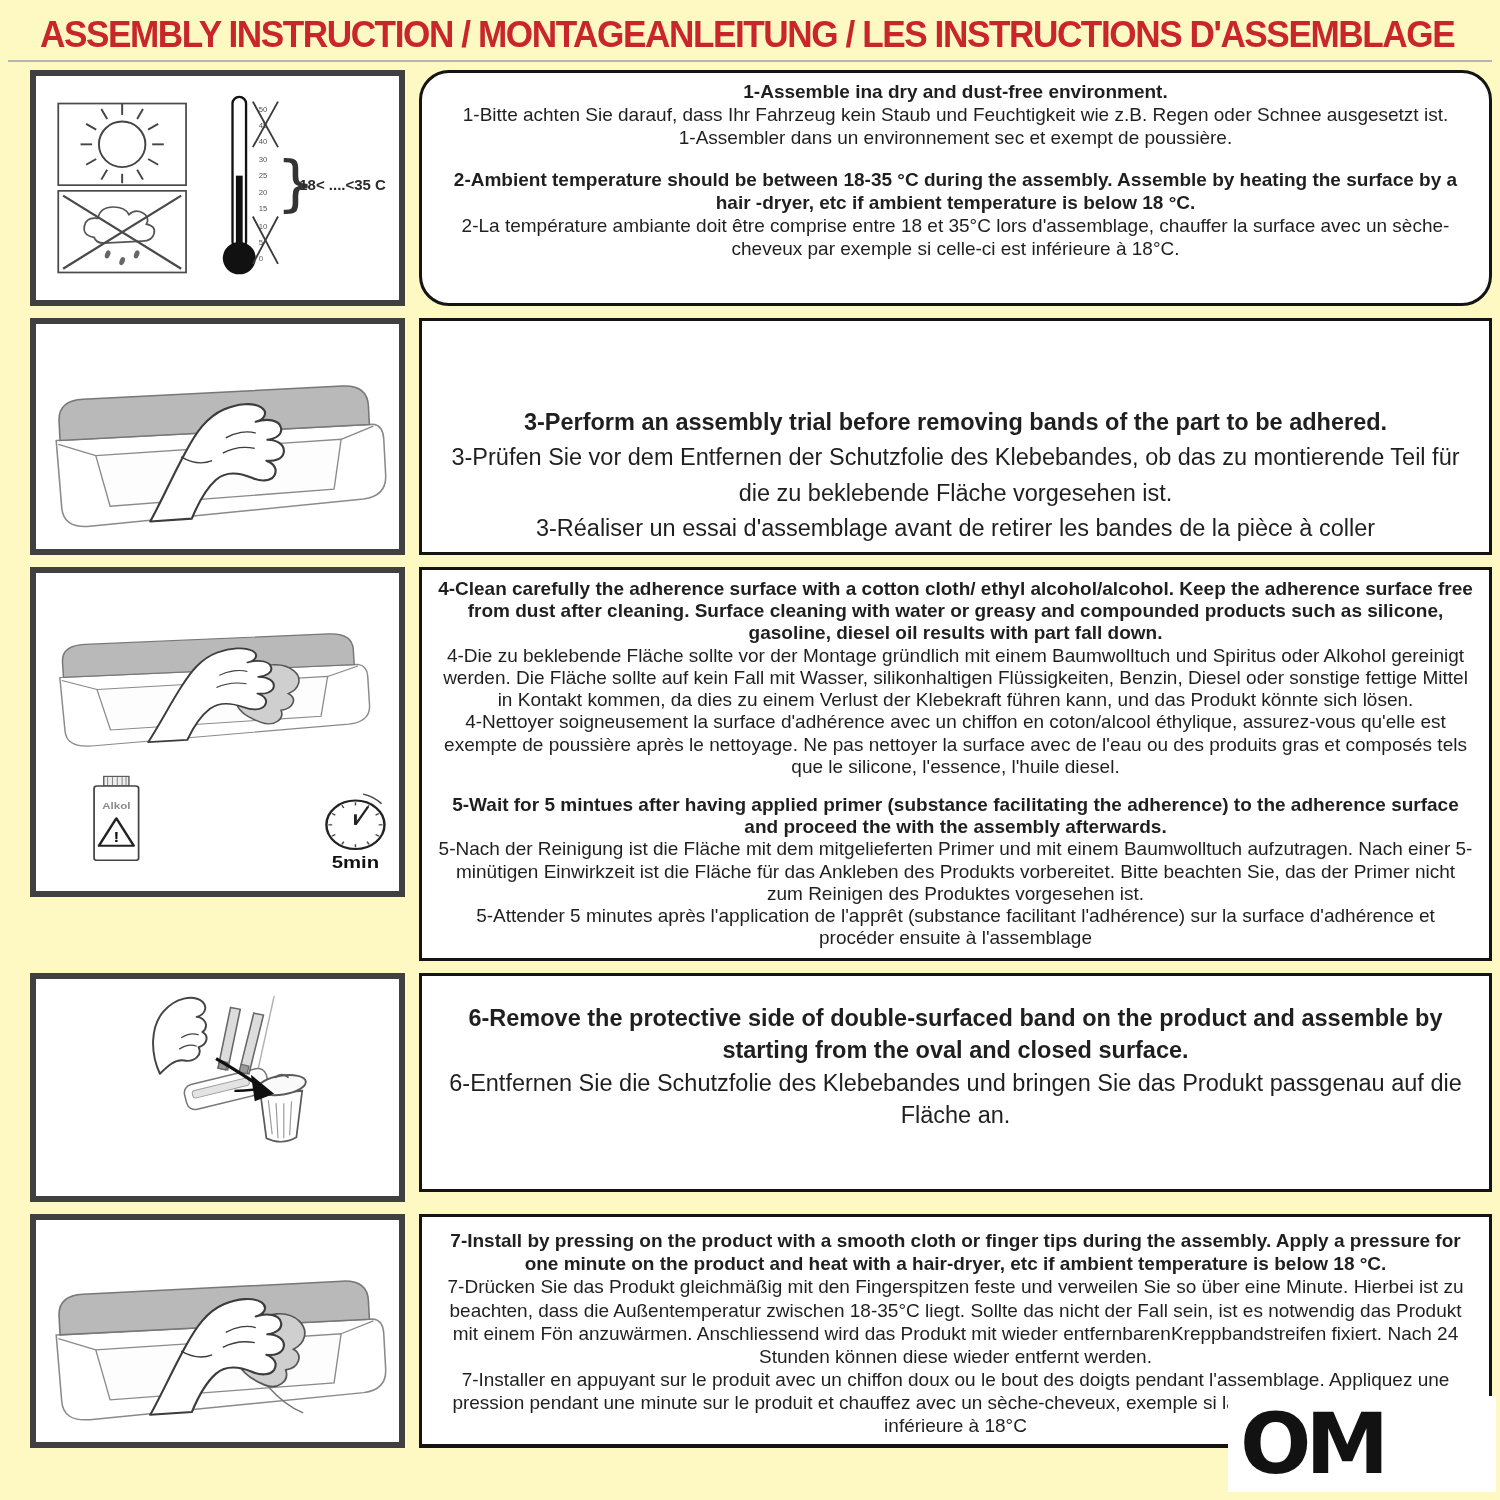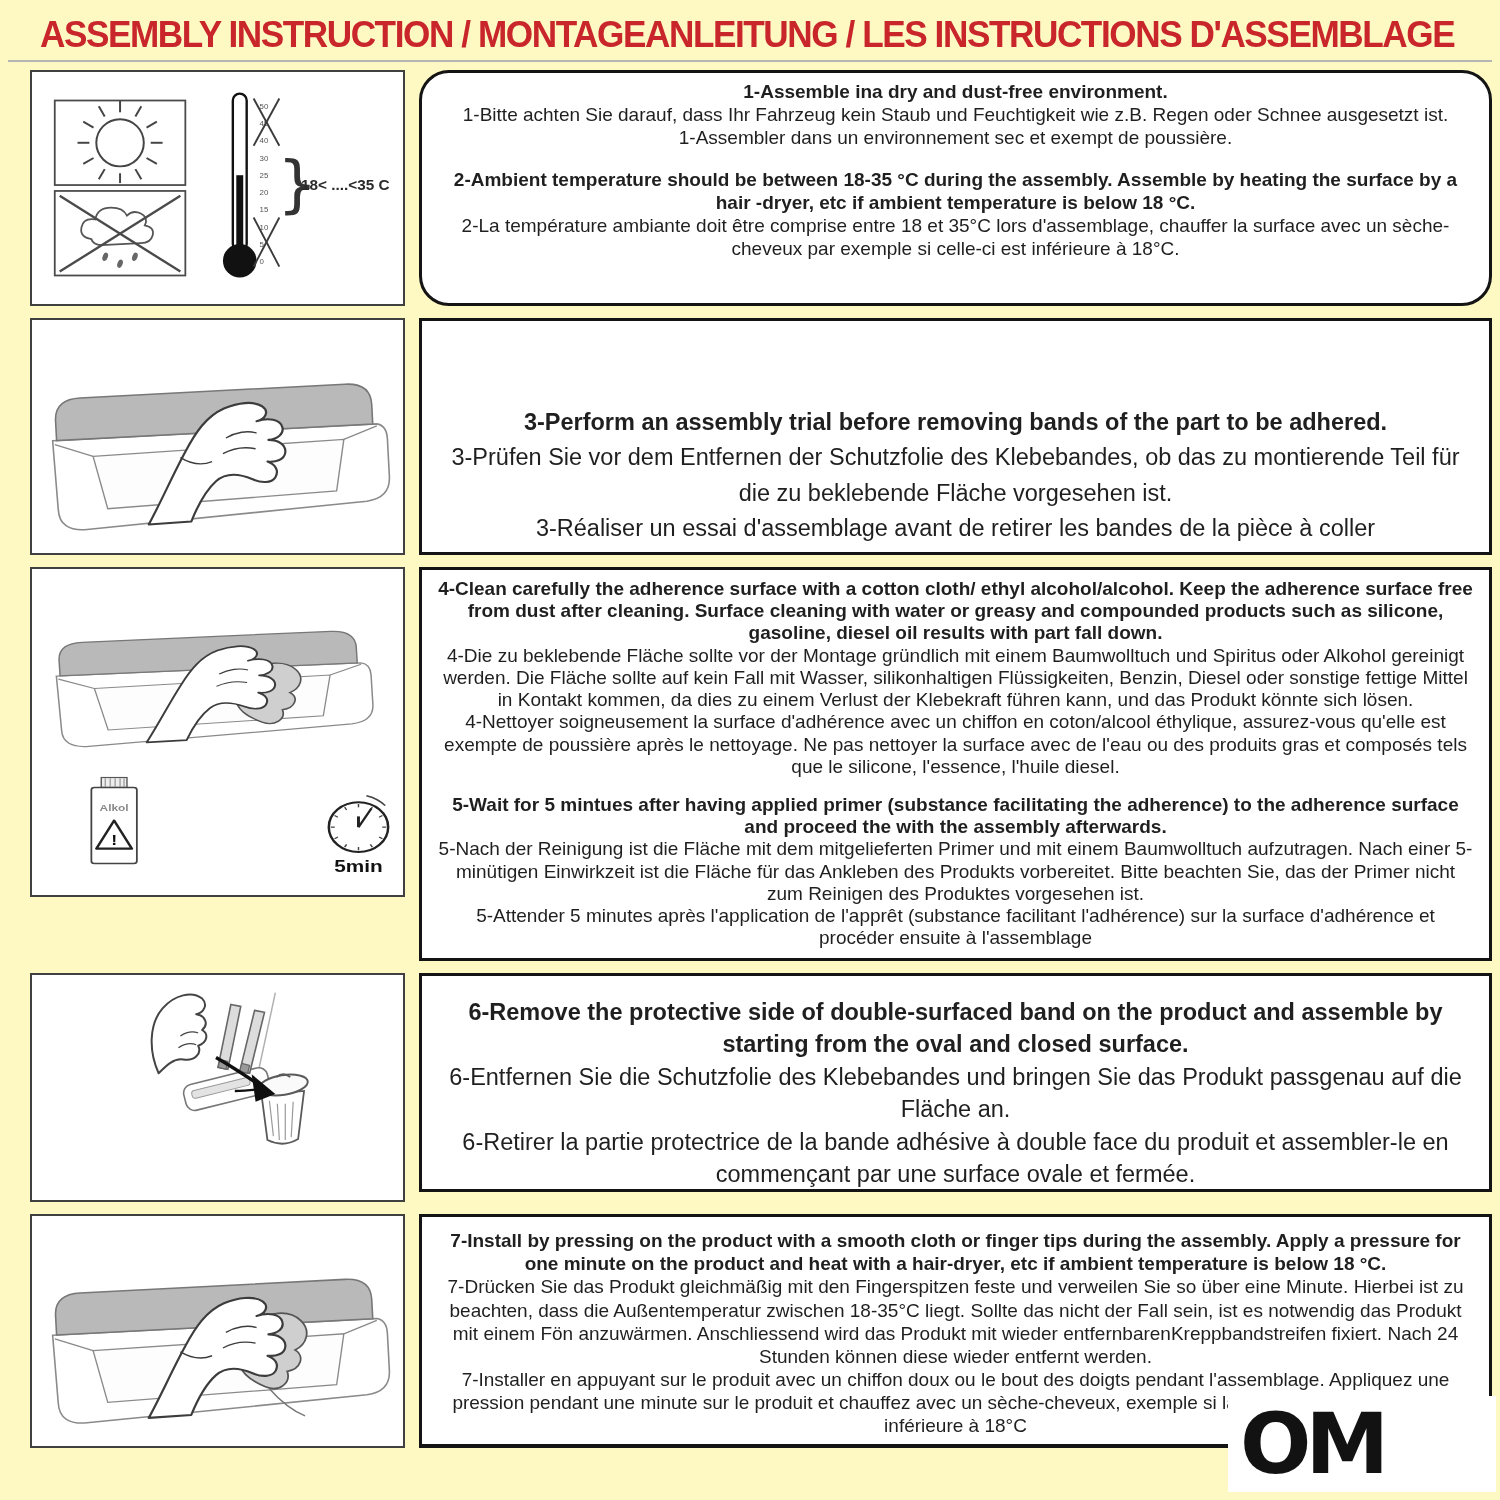--- a/index.html
+++ b/index.html
@@ -2,32 +2,32 @@
 <html><head>
 <meta charset="utf-8">
 <style>
   html,body{margin:0;padding:0;background:#fff;}
   .page{position:relative;width:1500px;height:1500px;background:#fef9c3;overflow:hidden;
         font-family:"Liberation Sans",sans-serif;color:#1f1f1f;text-align:center;}
   .title{position:absolute;left:40px;top:14px;font-size:37px;font-weight:bold;
          color:#c9262c;letter-spacing:-1.5px;white-space:nowrap;
          transform:scaleX(.95);transform-origin:left top;}
   .title-rule{position:absolute;left:8px;top:60px;width:1484px;height:2px;background:#b5b5b5;}
-  .figbox{position:absolute;left:30px;width:375px;background:#fff;border:2px solid #404040;
+  .figbox{position:absolute;left:30px;width:375px;background:#fff;border:6px solid #404040;
           box-sizing:border-box;overflow:hidden;}
   .textbox{position:absolute;left:419px;width:1073px;background:#fff;border:3px solid #141414;
            box-sizing:border-box;overflow:hidden;padding:8px 16px;}
   .textbox p{margin:0;}
   .b{font-weight:bold;}
   svg{display:block;width:100%;height:100%;}
   
   .r1f{top:70px;height:236px;}   .r1t{top:70px;height:236px;font-size:19px;line-height:1.2;border-radius:30px;}
   .r2f{top:318px;height:237px;}  .r2t{top:318px;height:237px;font-size:23.5px;line-height:1.5;padding-top:84px;}
   .r3f{top:567px;height:330px;}  .r3t{top:567px;height:394px;font-size:19px;line-height:1.17;}
-  .r4f{top:973px;height:229px;}  .r4t{top:973px;height:219px;font-size:23.5px;line-height:1.38;padding-top:20px;}
+  .r4f{top:973px;height:229px;}  .r4t{top:973px;height:219px;font-size:23.5px;line-height:1.38;padding-top:26px;}
   .r5f{top:1214px;height:234px;} .r5t{top:1214px;height:234px;font-size:19px;line-height:1.22;padding-top:12px;border-bottom-width:4px;}
   .gap1{margin-top:20px!important;}
   .gap3{margin-top:16px!important;}
   .logo{position:absolute;left:1228px;top:1396px;width:268px;height:96px;background:#fff;z-index:5;
         display:flex;align-items:center;padding-left:12px;box-sizing:border-box;
         font-family:"DejaVu Sans",sans-serif;font-weight:bold;font-size:84px;letter-spacing:-6px;line-height:1;}
   .logo .bk{color:#121212;} .logo .rd{color:#dd2b20;}
   .ill-num{font-size:8px;fill:#555;font-family:"Liberation Sans",sans-serif;}
 </style>
 </head>
@@ -222,21 +222,20 @@
       <g>
         <path d="M 186,84 C 205,95 218,104 230,112" fill="none" stroke="#101010" stroke-width="3.5"></path>
         <path d="M 205,118 C 216,118 224,117 232,116" fill="none" stroke="#101010" stroke-width="2.5"></path>
         <polygon points="246,121 222,101 226,129" fill="#101010"></polygon>
       </g>
     </svg>
   </div>
   <div class="textbox r4t">
     <p class="b">6-Remove the protective side of double-surfaced band on the product and assemble by starting from the oval and closed surface.</p>
     <p>6-Entfernen Sie die Schutzfolie des Klebebandes und bringen Sie das Produkt passgenau auf die Fläche an.</p>
-    <p>6-Retirer la partie protectrice de la bande adhésive à double face du produit et assembler-le en commençant par une surface ovale et fermée.</p>
   </div>
 
   <div class="figbox r5f">
     <svg viewBox="0 0 375 237" preserveAspectRatio="none">
       <g transform="rotate(-3 190 140)">
         <path d="M 22,114 L 350,114 Q 360,116 360,130 L 360,168 Q 360,190 336,192 L 52,206 Q 24,207 24,184 Z" fill="#fff" stroke="#8a8a8a" stroke-width="1.6"></path>
         <path d="M 26,114 L 26,94 Q 26,72 52,72 L 320,72 Q 346,72 346,94 L 346,114 Z" fill="#b9b9b9" stroke="#777" stroke-width="1.6"></path>
         <path d="M 62,132 L 316,128 L 306,180 L 74,186 Z" fill="#fdfdfd" stroke="#8a8a8a" stroke-width="1.4"></path>
         <line x1="24" y1="118" x2="62" y2="132" stroke="#8a8a8a" stroke-width="1.4"></line>
         <line x1="350" y1="116" x2="316" y2="128" stroke="#8a8a8a" stroke-width="1.4"></line>

